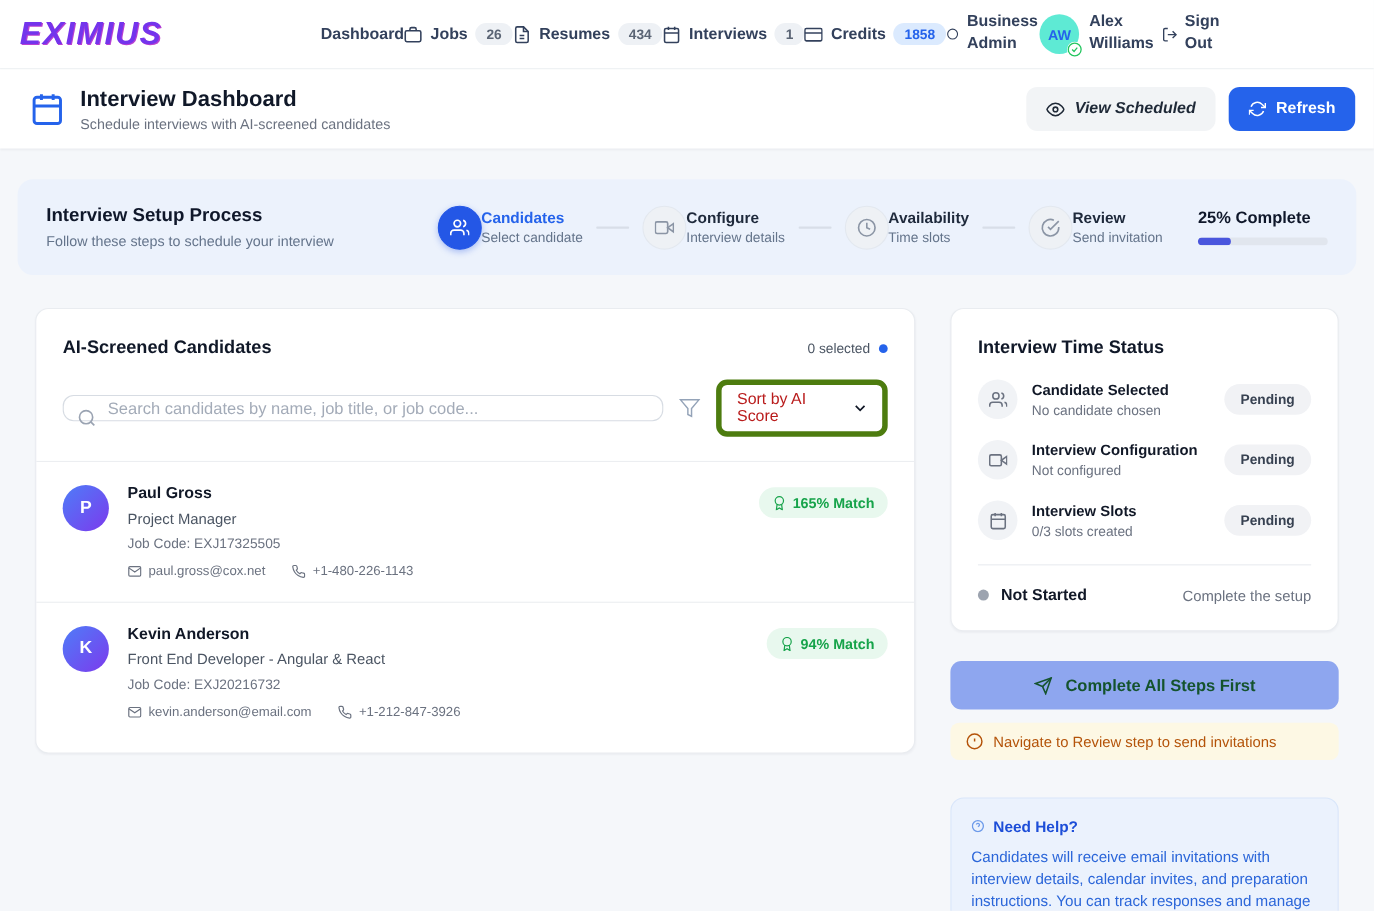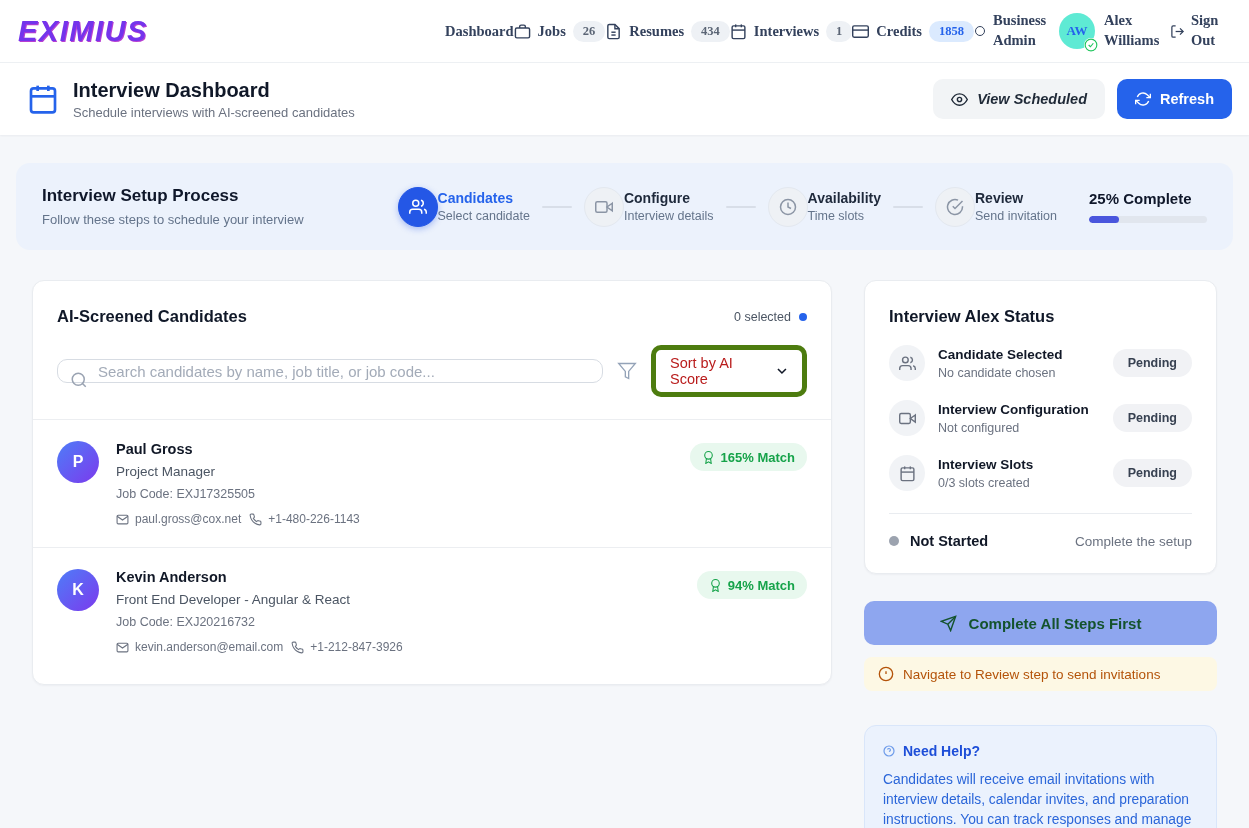--- a/index.html
+++ b/index.html
@@ -15,21 +15,21 @@
   
   .topnav {
     height:63px; background:#fff; border-bottom:1px solid #edf0f3;
     display:flex; align-items:center; padding:0 18px;
   }
   .logo {
     font-size:29px; font-weight:800; font-style:italic;
     color:#7434ec; letter-spacing:1.5px; white-space:nowrap;
     text-shadow:1px 1px 0 #b83fd1;
   }
-  .nav-items { flex:1; display:flex; align-items:center; justify-content:flex-end; margin-left:30px;font-family:Liberation Serif, serif; }
+  .nav-items { flex:1; display:flex; align-items:center; justify-content:center; margin-left:30px; }
   .nav-item { display:flex; align-items:center; gap:7px; color:#33415c; font-size:14.5px; font-weight:600; cursor:pointer; }
   .nav-item svg { color:#33415c; }
   .pill { background:#eef1f5; color:#5b6575; border-radius:999px; padding:3px 10px; font-size:12.5px; font-weight:600; }
   .pill.blue { background:#dbeafe; color:#2563eb; }
   .wrap2 { max-width:66px; line-height:1.35; }
   .userbox { display:flex; align-items:center; gap:9px; cursor:pointer; }
   .avatar-sm {
     position:relative; width:36px; height:36px; border-radius:50%;
     background:#5eead4; color:#2563eb; font-size:13px; font-weight:700;
     display:flex; align-items:center; justify-content:center; flex:none;
@@ -106,21 +106,21 @@
   .avatar-lg {
     width:42px; height:42px; border-radius:50%; flex:none;
     background:linear-gradient(135deg,#4e7df8,#7c3aed);
     color:#fff; font-weight:700; font-size:16px;
     display:flex; align-items:center; justify-content:center;
   }
   .c-info { flex:1; }
   .c-name { font-size:14.5px; font-weight:700; color:#111827; }
   .c-title { font-size:13.5px; color:#4b5563; margin-top:7px; }
   .c-job { font-size:12.5px; color:#6b7280; margin-top:8px; }
-  .c-contact { display:flex; gap:8px; margin-top:11px; }
+  .c-contact { display:flex; gap:24px; margin-top:11px; }
   .c-contact span { display:flex; align-items:center; gap:6px; font-size:12px; color:#6b7280; }
   .match-badge {
     align-self:flex-start; margin-top:2px;
     background:#e8f8ee; color:#16a34a; height:28px; border-radius:999px;
     padding:0 12px; font-size:13px; font-weight:700;
     display:flex; align-items:center; gap:6px; flex:none;
   }
 
   
   .right-col { flex:1; display:flex; flex-direction:column; }
@@ -490,21 +490,21 @@
           <svg class="ic" width="13" height="13" fill="none" stroke="currentColor" stroke-width="2">
               <use href="#i-award"></use>
             </svg>
           <span>94% Match</span>
         </div>
       </div>
     </section>
 
     <div class="right-col">
       <section class="card status-card">
-        <div class="status-title">Interview Alex Status</div>
+        <div class="status-title">Interview Time Status</div>
 
         <div class="status-item">
           <div class="s-icon">
             <svg class="ic" width="17" height="17" fill="none" stroke="currentColor" stroke-width="2">
                 <use href="#i-users"></use>
               </svg>
           </div>
           <div>
             <div class="s-title">Candidate Selected</div>
             <div class="s-sub">No candidate chosen</div>

